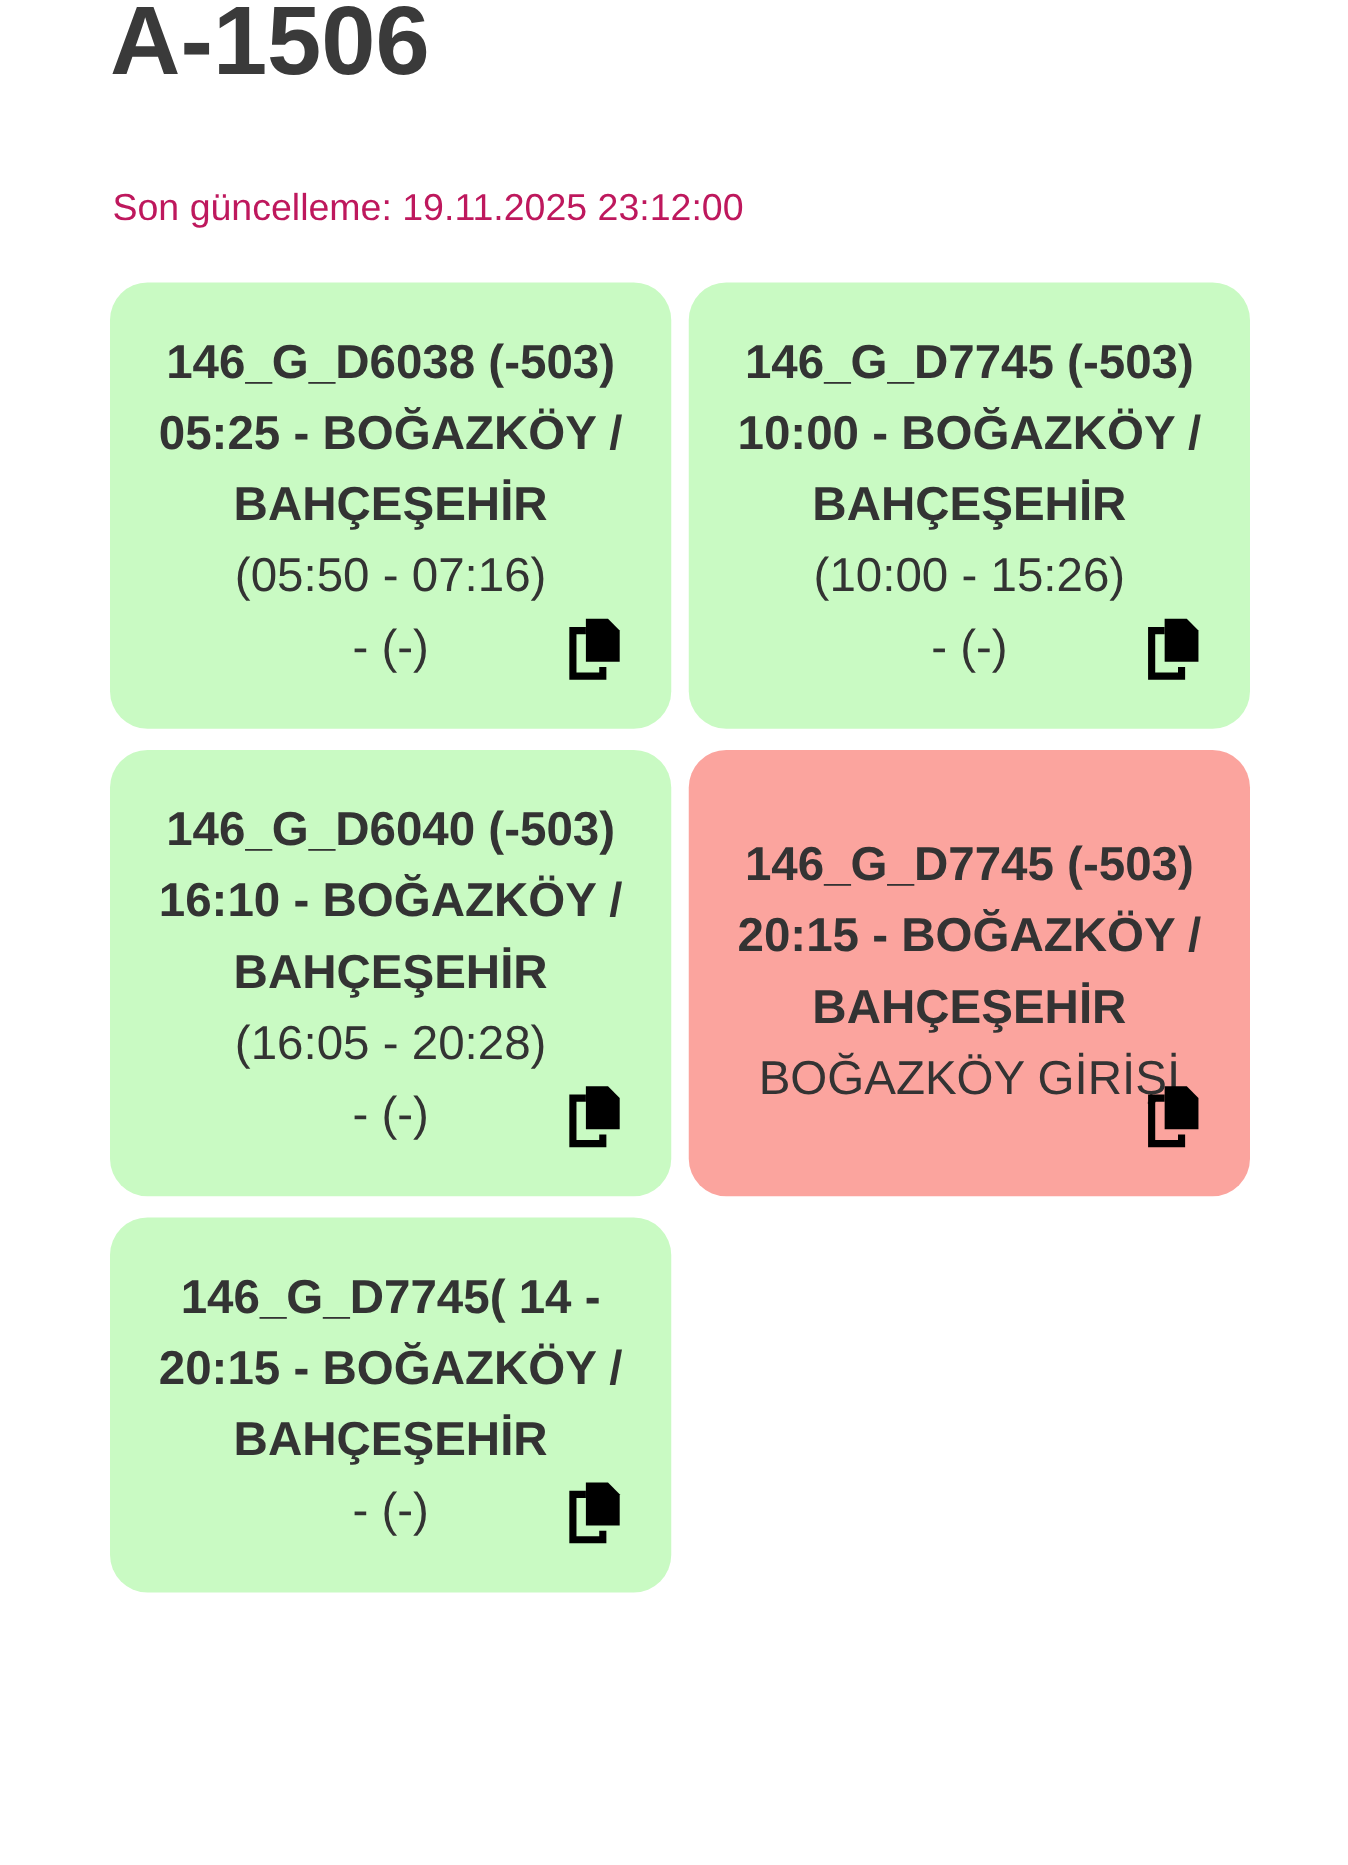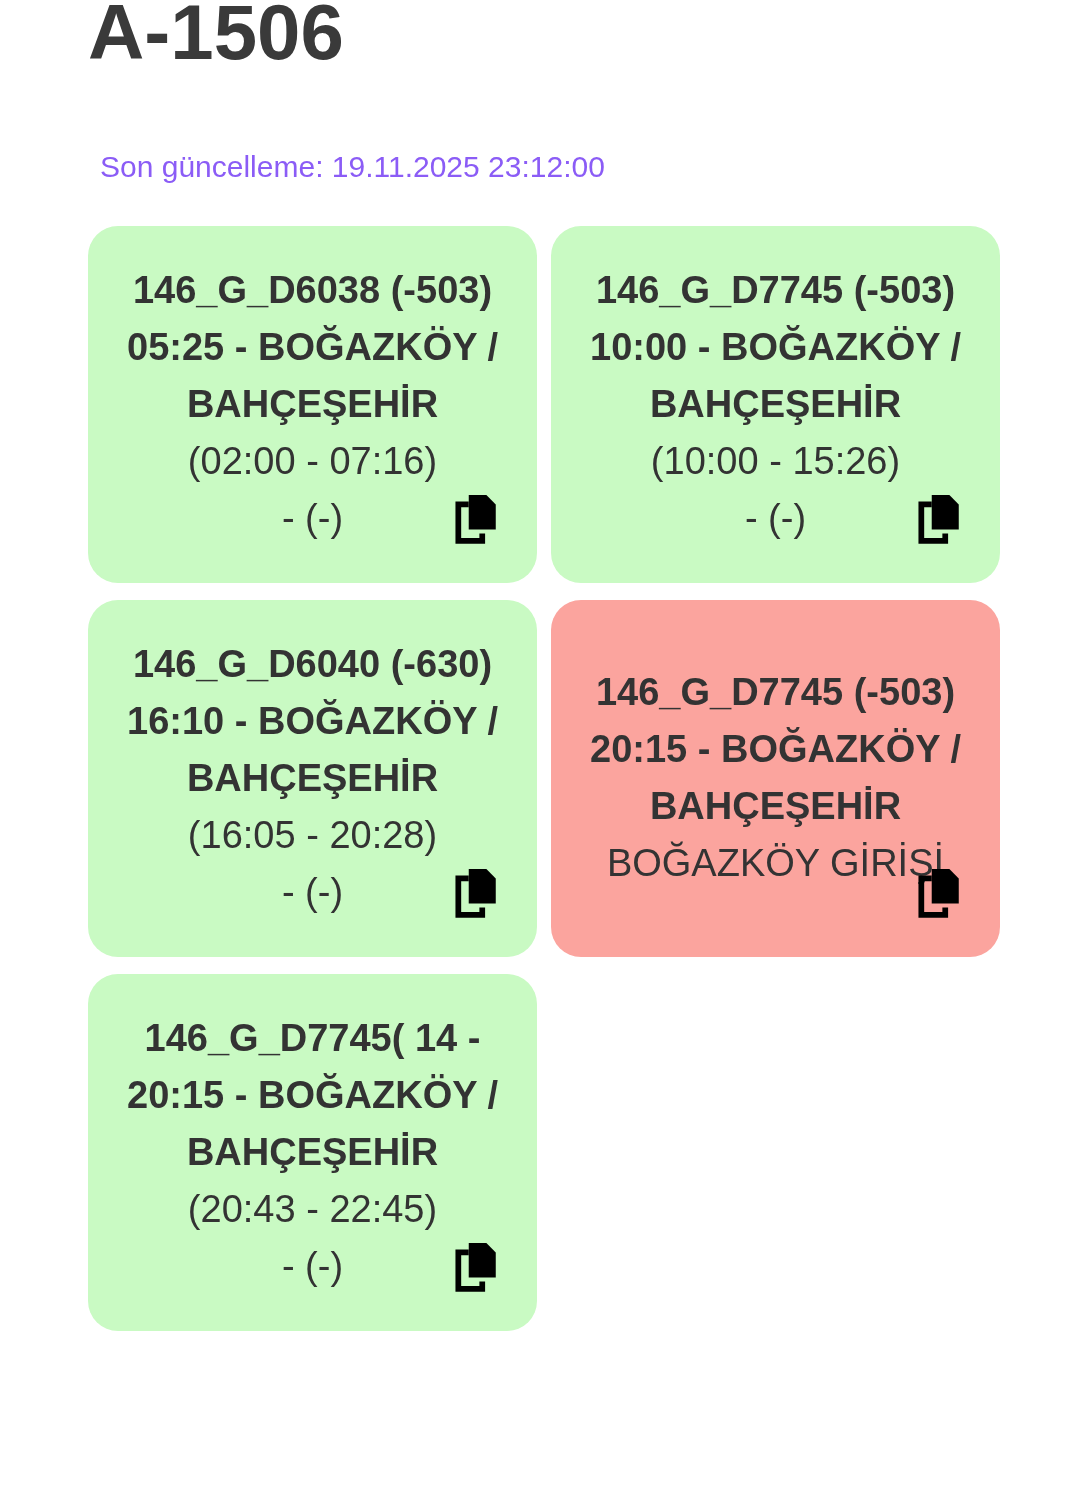--- a/index.html
+++ b/index.html
@@ -14,24 +14,24 @@
   }
   .page-title {
     margin: -10px 0 0 0;
     font-size: 78px;
     line-height: 1.1;
     font-weight: 700;
     color: #3a3a3a;
     letter-spacing: 0;
   }
   .last-update {
-    margin: 70px 0 0 12px;
+    margin: 70px 0 0 2px;
     font-size: 30px;
     line-height: 42px;
-    color: #8b5cf6;
+    color: #be185d;
   }
   .cards-grid {
     margin-top: 38px;
     display: grid;
     grid-template-columns: 1fr 1fr;
     column-gap: 14px;
     row-gap: 17px;
   }
   .trip-card {
     position: relative;
@@ -72,21 +72,21 @@
 <h1 class="page-title">A-1506</h1>
 
 <p class="last-update">Son güncelleme: 19.11.2025 23:12:00</p>
 
 <div class="cards-grid">
 
   <div class="trip-card ok">
     <span class="card-line b">146_G_D6038 (-503)</span>
     <span class="card-line b">05:25 - BOĞAZKÖY /</span>
     <span class="card-line b">BAHÇEŞEHİR</span>
-    <span class="card-line">(02:00 - 07:16)</span>
+    <span class="card-line">(05:50 - 07:16)</span>
     <span class="card-line">- (-)</span>
     <button class="copy-button">
       <svg viewBox="0 0 48 50" width="50" height="52" aria-hidden="true">
         <path d="M17 2 H34 L43 11 V35 H17 Z" fill="currentColor"></path>
         <path d="M17 11 H7 V46 H30 V39" fill="none" stroke="currentColor" stroke-width="5.5"></path>
       </svg>
     </button>
   </div>
 
   <div class="trip-card ok">
@@ -97,21 +97,21 @@
     <span class="card-line">- (-)</span>
     <button class="copy-button">
       <svg viewBox="0 0 48 50" width="50" height="52" aria-hidden="true">
         <path d="M17 2 H34 L43 11 V35 H17 Z" fill="currentColor"></path>
         <path d="M17 11 H7 V46 H30 V39" fill="none" stroke="currentColor" stroke-width="5.5"></path>
       </svg>
     </button>
   </div>
 
   <div class="trip-card ok">
-    <span class="card-line b">146_G_D6040 (-630)</span>
+    <span class="card-line b">146_G_D6040 (-503)</span>
     <span class="card-line b">16:10 - BOĞAZKÖY /</span>
     <span class="card-line b">BAHÇEŞEHİR</span>
     <span class="card-line">(16:05 - 20:28)</span>
     <span class="card-line">- (-)</span>
     <button class="copy-button">
       <svg viewBox="0 0 48 50" width="50" height="52" aria-hidden="true">
         <path d="M17 2 H34 L43 11 V35 H17 Z" fill="currentColor"></path>
         <path d="M17 11 H7 V46 H30 V39" fill="none" stroke="currentColor" stroke-width="5.5"></path>
       </svg>
     </button>
@@ -127,21 +127,20 @@
         <path d="M17 2 H34 L43 11 V35 H17 Z" fill="currentColor"></path>
         <path d="M17 11 H7 V46 H30 V39" fill="none" stroke="currentColor" stroke-width="5.5"></path>
       </svg>
     </button>
   </div>
 
   <div class="trip-card ok">
     <span class="card-line b">146_G_D7745( 14 -</span>
     <span class="card-line b">20:15 - BOĞAZKÖY /</span>
     <span class="card-line b">BAHÇEŞEHİR</span>
-    <span class="card-line">(20:43 - 22:45)</span>
     <span class="card-line">- (-)</span>
     <button class="copy-button">
       <svg viewBox="0 0 48 50" width="50" height="52" aria-hidden="true">
         <path d="M17 2 H34 L43 11 V35 H17 Z" fill="currentColor"></path>
         <path d="M17 11 H7 V46 H30 V39" fill="none" stroke="currentColor" stroke-width="5.5"></path>
       </svg>
     </button>
   </div>
 
 </div>

